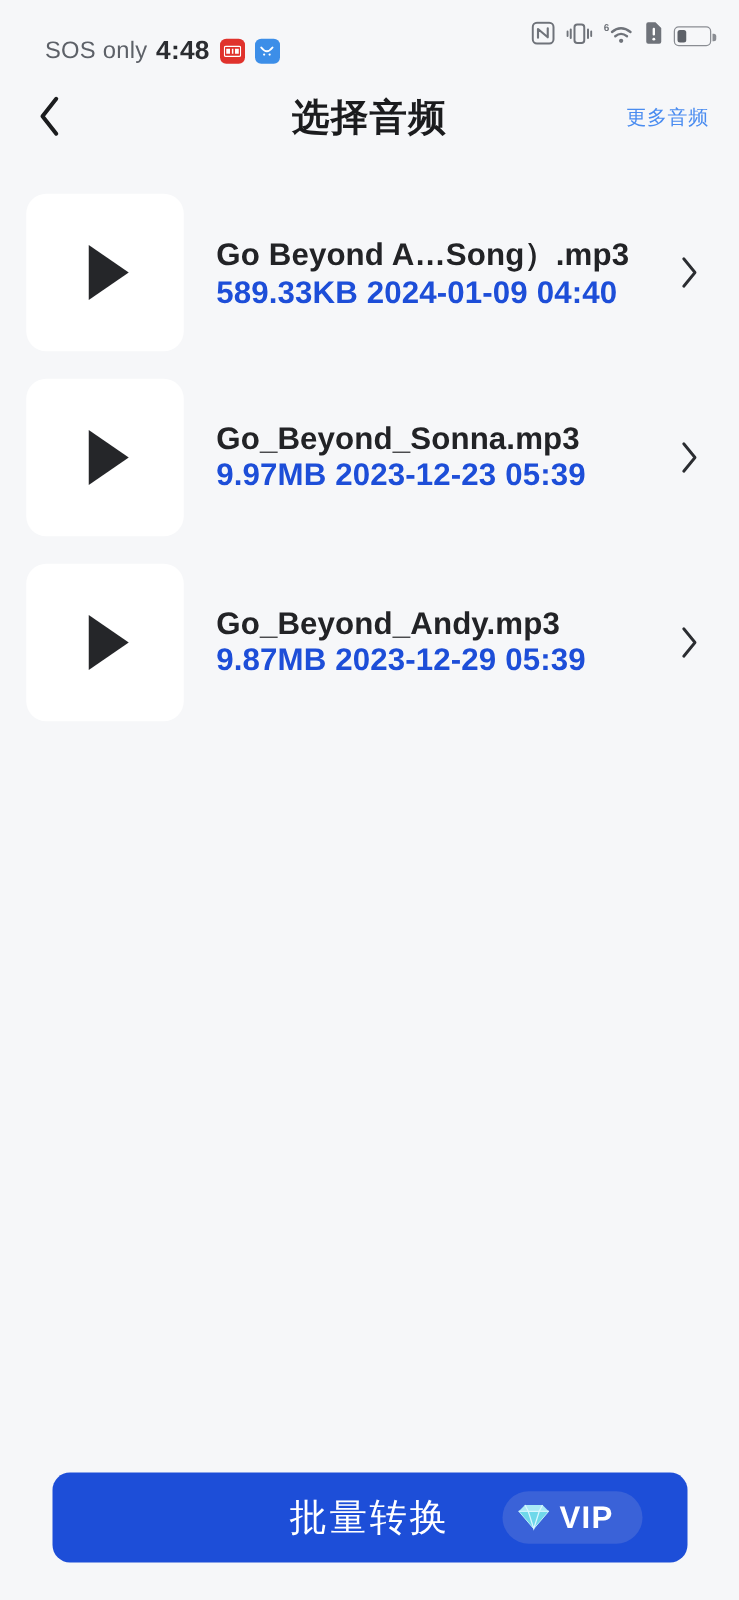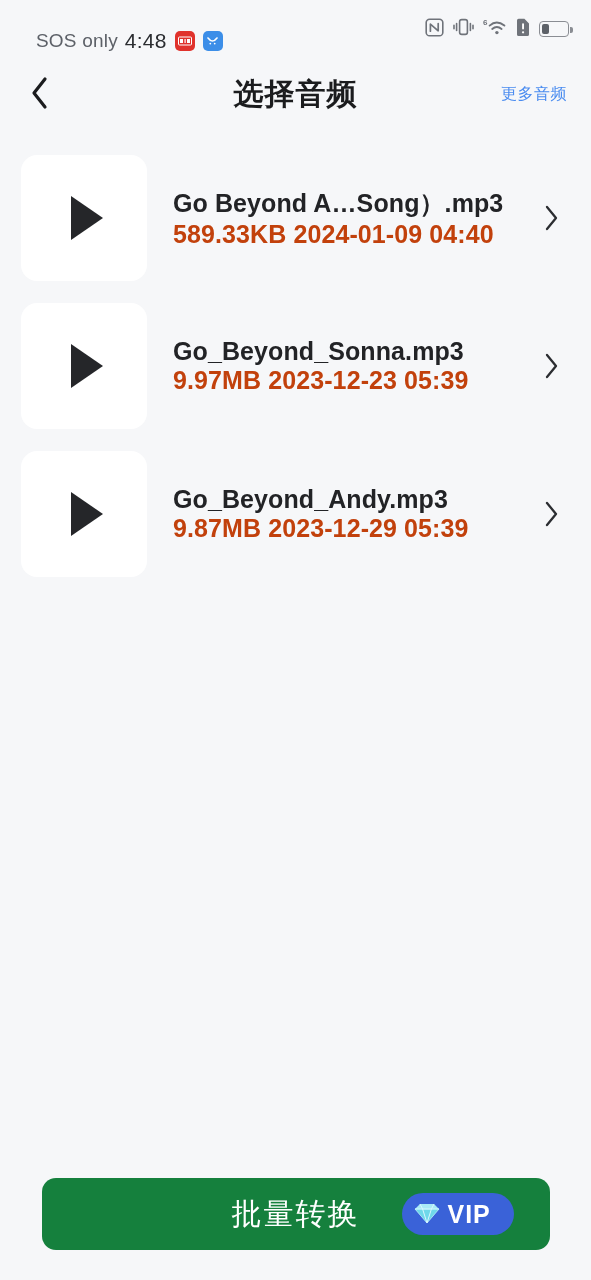--- a/index.html
+++ b/index.html
@@ -31,21 +31,21 @@
     margin-top: 24px;
   }
   .sos-text {
     font-size: 19px;
     color: #5d6168;
     letter-spacing: 0.2px;
   }
   .clock-text {
     font-size: 21px;
     color: #2b2d31;
-    font-weight: 400;
+    font-weight: 700;
     letter-spacing: 0.2px;
     margin-left: -1px;
   }
   .mini-app-icon {
     width: 20px; height: 20px;
     border-radius: 5px;
     display: flex; align-items: center; justify-content: center;
     font-size: 8px; color: #fff;
     overflow: hidden;
     flex: 0 0 auto;
@@ -153,21 +153,21 @@
   }
   .row-title {
     font-size: 25px;
     color: #222326;
     white-space: nowrap;
     overflow: hidden;
     letter-spacing: 0.1px;
   }
   .row-meta {
     font-size: 25px;
-    color: #c2410c;
+    color: #1d4ed8;
     white-space: nowrap;
     letter-spacing: 0.1px;
   }
   .chev {
     flex: 0 0 auto;
     width: 26px; height: 26px;
     display: flex; align-items: center; justify-content: center;
   }
 
   
@@ -176,21 +176,21 @@
     left: 0; right: 0;
     bottom: 0;
     height: 132px;
     display: flex;
     align-items: center;
     justify-content: center;
   }
   .cta-btn {
     width: 508px;
     height: 72px;
-    background: #15803d;
+    background: #1d4ed8;
     border-radius: 14px;
     border: none;
     display: flex;
     align-items: center;
     justify-content: center;
     position: relative;
     cursor: pointer;
     padding: 0;
   }
   .cta-label {

